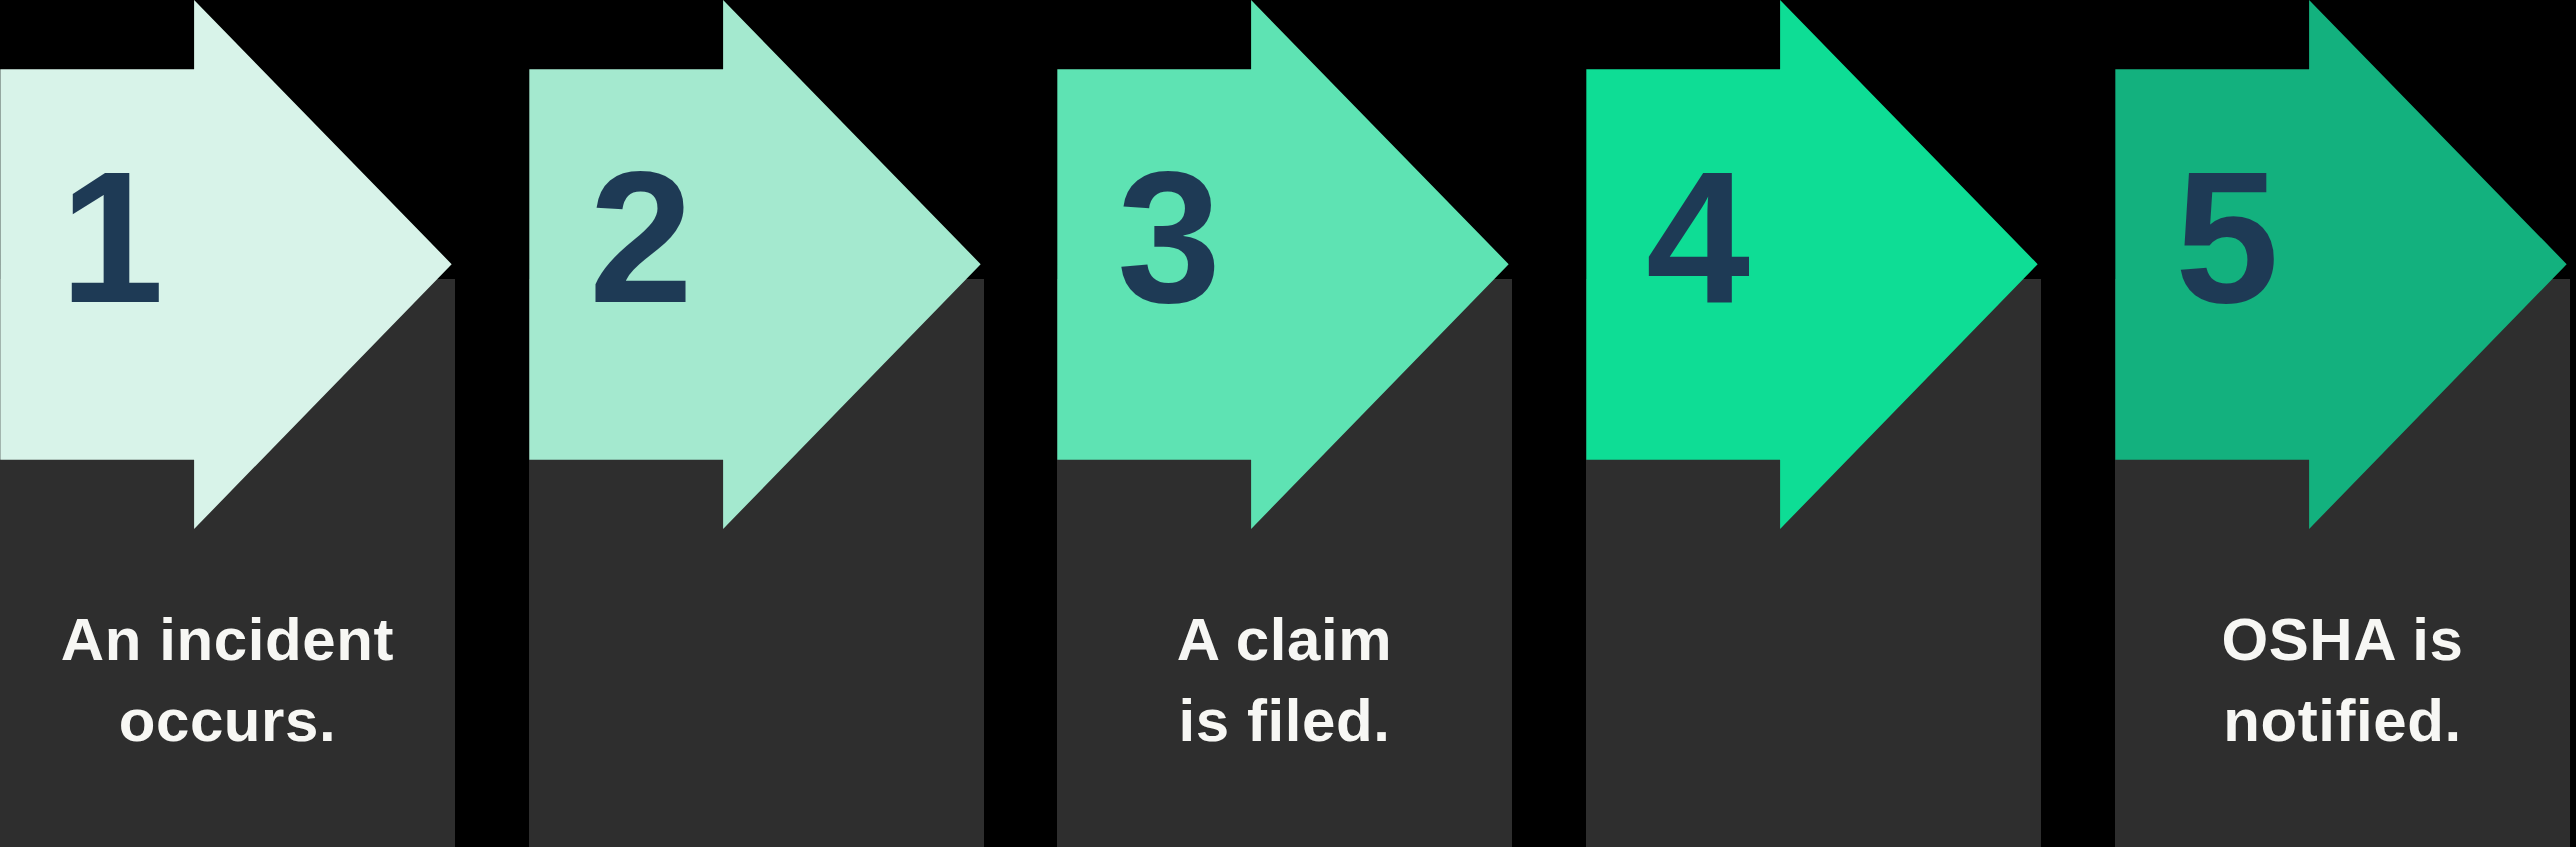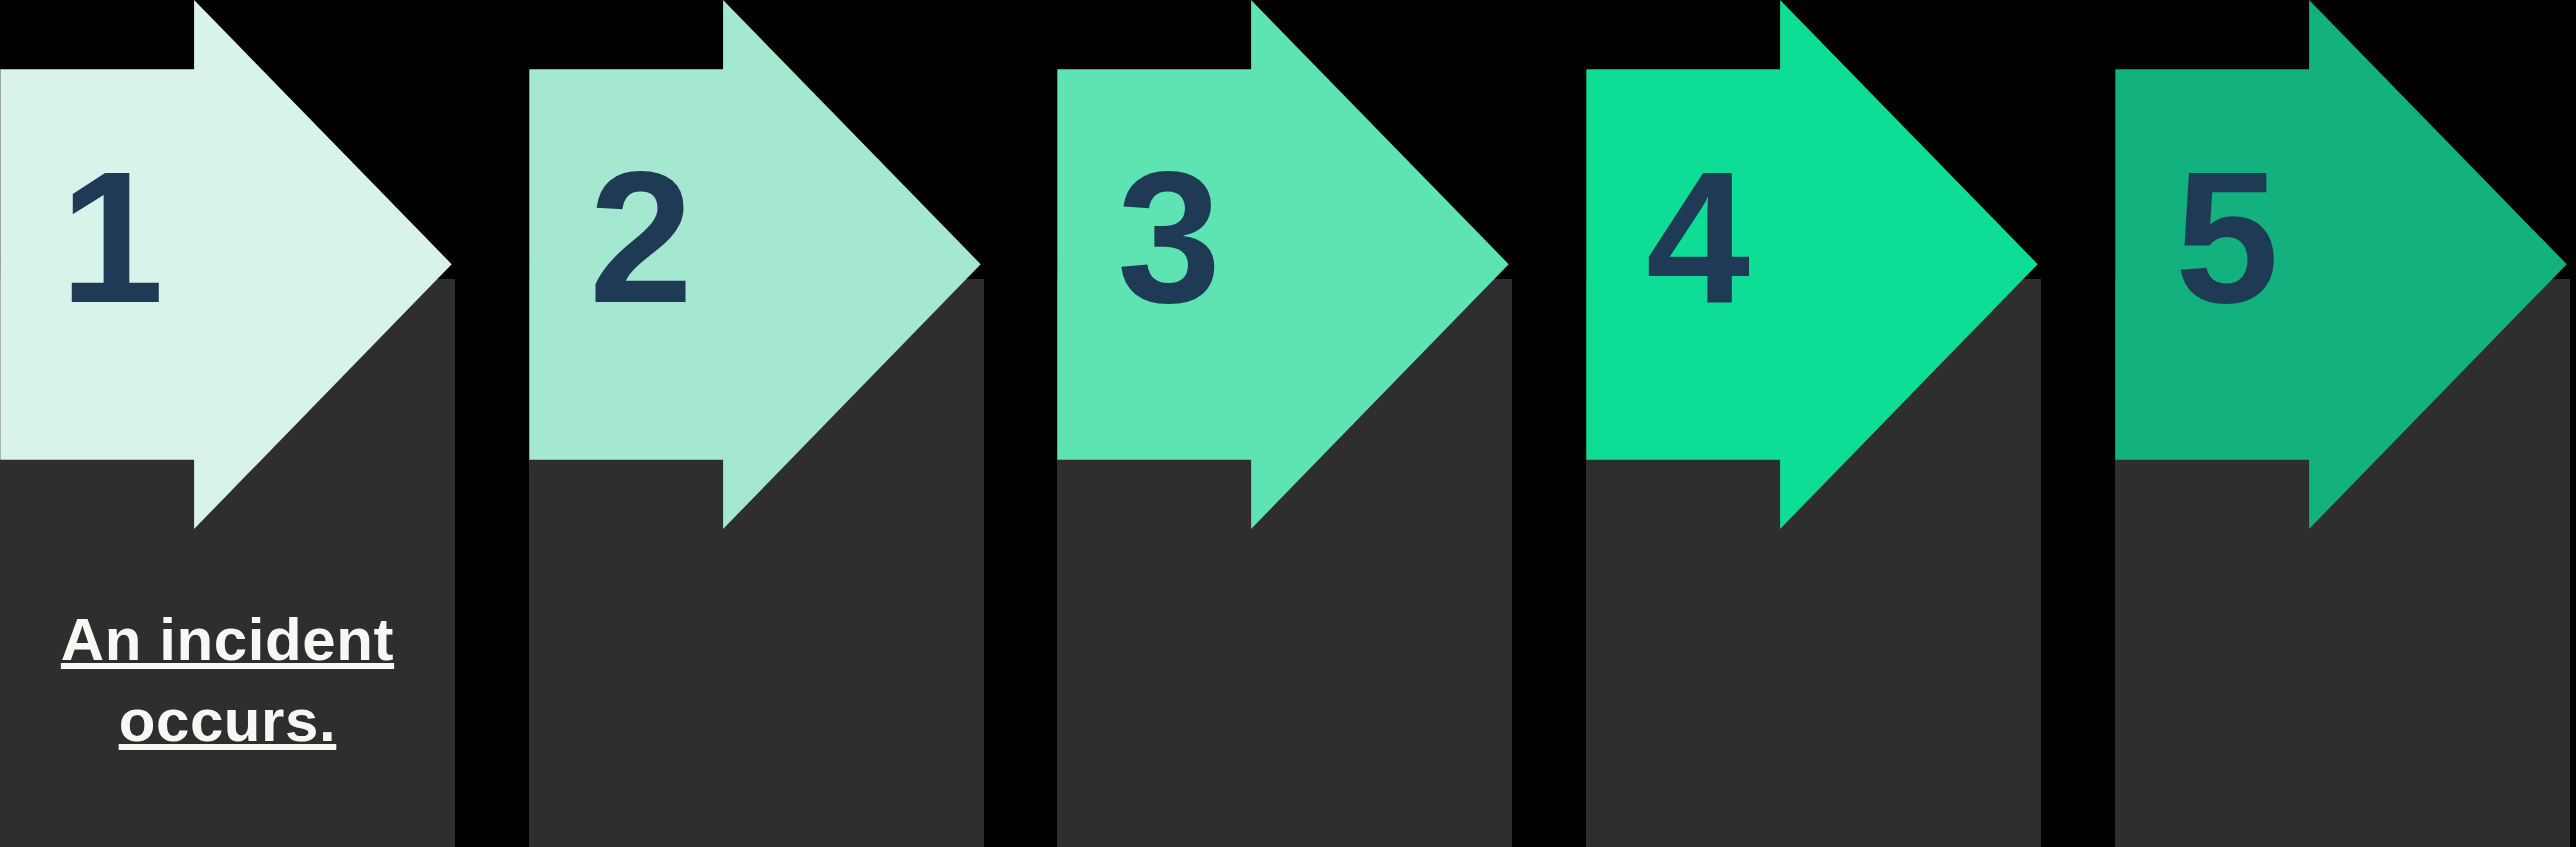--- a/index.html
+++ b/index.html
@@ -54,21 +54,20 @@
     left: 0;
     top: 599px;
     width: 455px;
     text-align: center;
     color: #f7f7f4;
     font-size: 60px;
     line-height: 81px;
     font-weight: bold;
     white-space: pre-line;
     letter-spacing: 0.6px;
-    text-decoration: underline;
   }
 </style>
 </head>
 <body>
 
 <div class="canvas">
 
   <div class="step" style="left:0px">
     <div class="card"></div>
     <svg class="arrow" width="452" height="529" viewBox="0 0 750 879">
@@ -92,36 +91,40 @@
   </div>
 
   <div class="step" style="left:1057px">
     <div class="card"></div>
     <svg class="arrow" width="452" height="529" viewBox="0 0 750 879">
       <polygon points="0,115 322,115 322,0 750,439 322,879 322,764 0,764" fill="#5ee3b3"></polygon>
     </svg>
     <div class="numwrap">
       <div class="num">3</div>
     </div>
+    <div class="label">A claim
+is filed.</div>
   </div>
 
   <div class="step" style="left:1586px">
     <div class="card"></div>
     <svg class="arrow" width="452" height="529" viewBox="0 0 750 879">
       <polygon points="0,115 322,115 322,0 750,439 322,879 322,764 0,764" fill="#0edd95"></polygon>
     </svg>
     <div class="numwrap">
       <div class="num">4</div>
     </div>
   </div>
 
   <div class="step" style="left:2115px">
     <div class="card"></div>
     <svg class="arrow" width="452" height="529" viewBox="0 0 750 879">
       <polygon points="0,115 322,115 322,0 750,439 322,879 322,764 0,764" fill="#13b17e"></polygon>
     </svg>
     <div class="numwrap">
       <div class="num">5</div>
     </div>
+    <div class="label">OSHA is
+notified.</div>
   </div>
 
 </div>
 
 
 </body></html>

